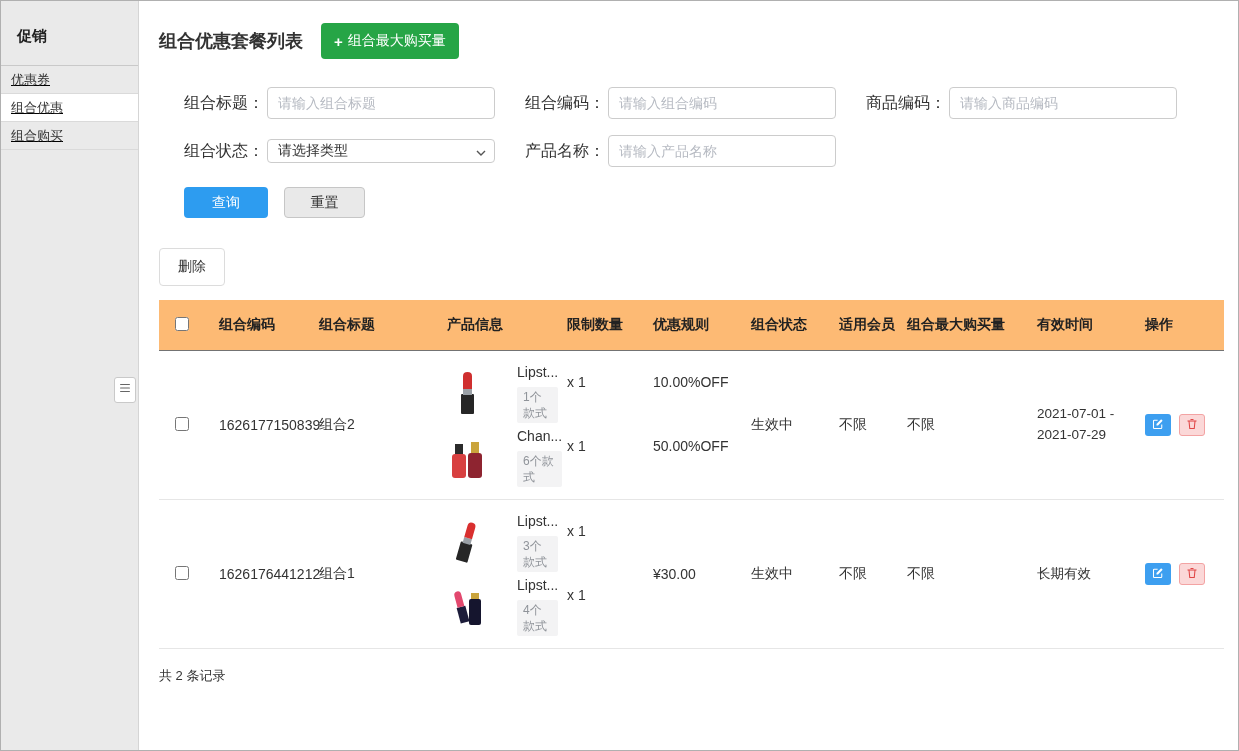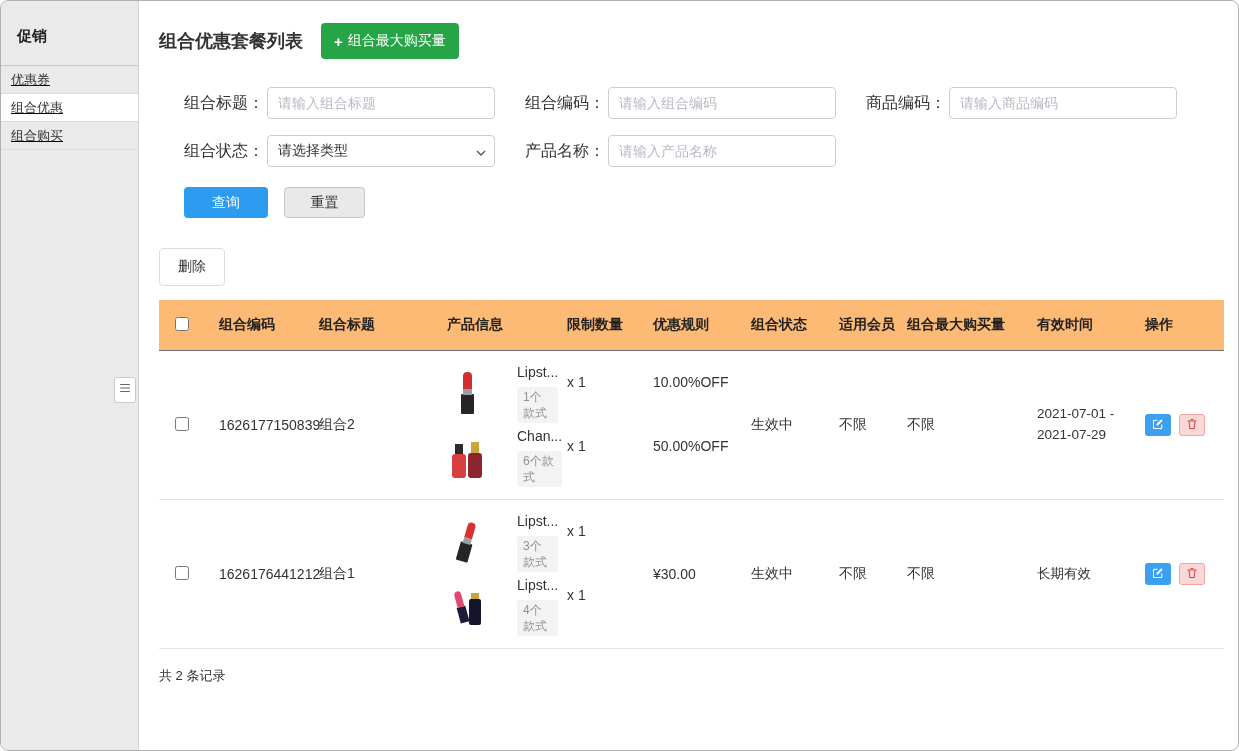--- a/index.html
+++ b/index.html
@@ -1,17 +1,17 @@
 <!DOCTYPE html>
 <html><head>
 <meta charset="utf-8">
 <style>
   * { margin:0; padding:0; box-sizing:border-box; }
   body { font-family:"Liberation Sans","DejaVu Sans",sans-serif; background:#fff; }
-  .window { width:1239px; height:751px; border:1px solid #b0b0b0; border-radius:8px; overflow:hidden; display:flex; background:#fff; }
+  .window { width:1239px; height:751px; border:1px solid #b0b0b0; border-radius:0; overflow:hidden; display:flex; background:#fff; }
 
   
   .sidebar { width:138px; background:#eaeaea; border-right:1px solid #d5d5d5; position:relative; flex-shrink:0; }
   .sidebar-header { height:64px; padding:26px 16px 0; font-size:15px; font-weight:bold; color:#222; }
   .side-nav { border-top:1px solid #c9c9c9;text-decoration:underline; }
   .side-item { height:28px; line-height:28px; padding-left:10px; font-size:13px; color:#333; border-bottom:1px solid #dadada; cursor:pointer; }
   .side-item.active { background:#fff; }
   .collapse-toggle { position:absolute; top:376px; right:2px; width:22px; height:26px; background:#fff; border:1px solid #c9c9c9; border-radius:3px; display:flex; align-items:center; justify-content:center; cursor:pointer; }
 
   
@@ -21,21 +21,21 @@
   .btn-add { display:inline-flex; align-items:center; gap:5px; background:#26a546; color:#fff; border:none; border-radius:4px; padding:9px 13px; font-size:14px; cursor:pointer; }
   .plus-icon { font-size:15px; font-weight:bold; line-height:1; }
 
   
   .filters { margin-top:28px; padding-left:25px; }
   .filter-grid { display:grid; grid-template-columns:repeat(3,max-content); column-gap:30px; row-gap:16px; }
   .field { display:flex; align-items:center; }
   .field-label { width:76px; text-align:right; margin-right:7px; font-size:16px; color:#333; white-space:nowrap; }
   .text-input { width:228px; height:32px; border:1px solid #ccc; border-radius:4px; padding:0 10px; font-size:14px; color:#333; background:#fff; }
   .text-input::placeholder { color:#b6bac2; }
-  .select-box { width:228px; height:32px; border:1px solid #ccc; border-radius:4px; padding:0 8px 0 10px; font-size:14px; color:#333; background:#fff; display:flex; align-items:center; justify-content:space-between; cursor:pointer; }
+  .select-box { width:228px; height:24px; border:1px solid #ccc; border-radius:4px; padding:0 8px 0 10px; font-size:14px; color:#333; background:#fff; display:flex; align-items:center; justify-content:space-between; cursor:pointer; }
   .filter-actions { margin-top:20px; display:flex; gap:16px; }
   .btn-primary { width:84px; height:31px; background:#2d9cf0; color:#fff; border:none; border-radius:4px; font-size:14px; cursor:pointer; }
   .btn-reset { width:81px; height:31px; background:#e9e9e9; color:#333; border:1px solid #c6c6c6; border-radius:4px; font-size:14px; cursor:pointer; }
 
   
   .toolbar { margin-top:30px; }
   .btn-delete { background:#fff; border:1px solid #dcdcdc; border-radius:4px; padding:9px 18px; font-size:14px; color:#333; cursor:pointer; }
 
   
   .data-table { width:100%; border-collapse:collapse; margin-top:14px; table-layout:fixed; }

